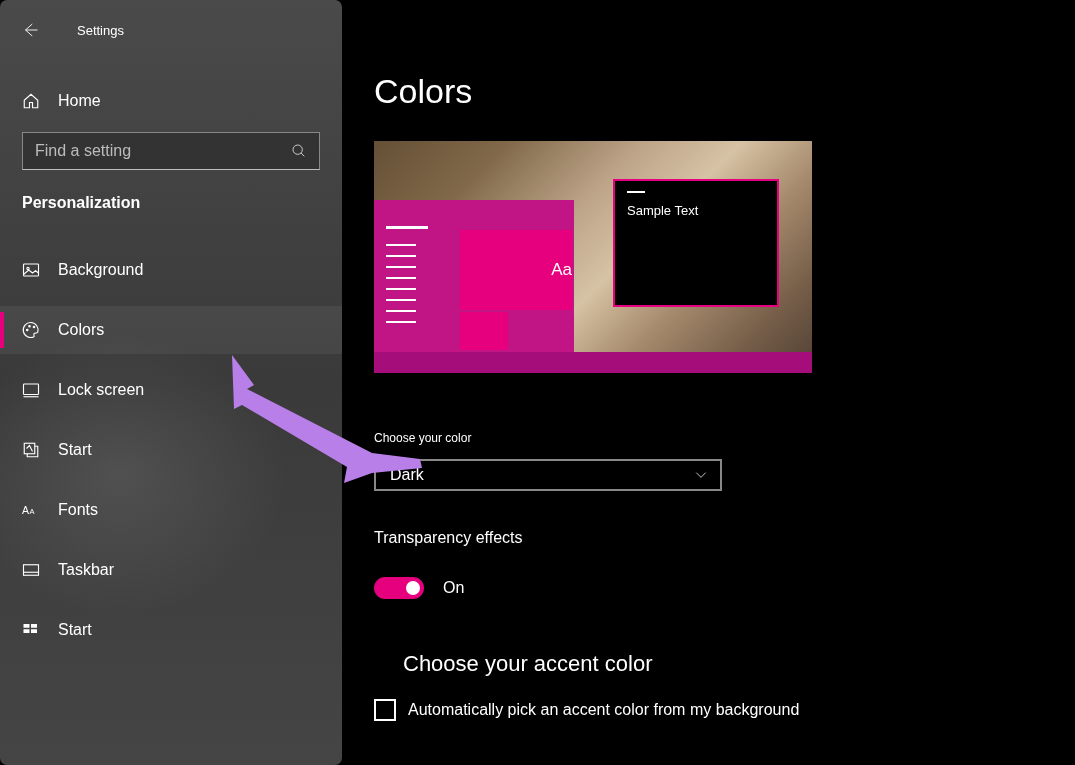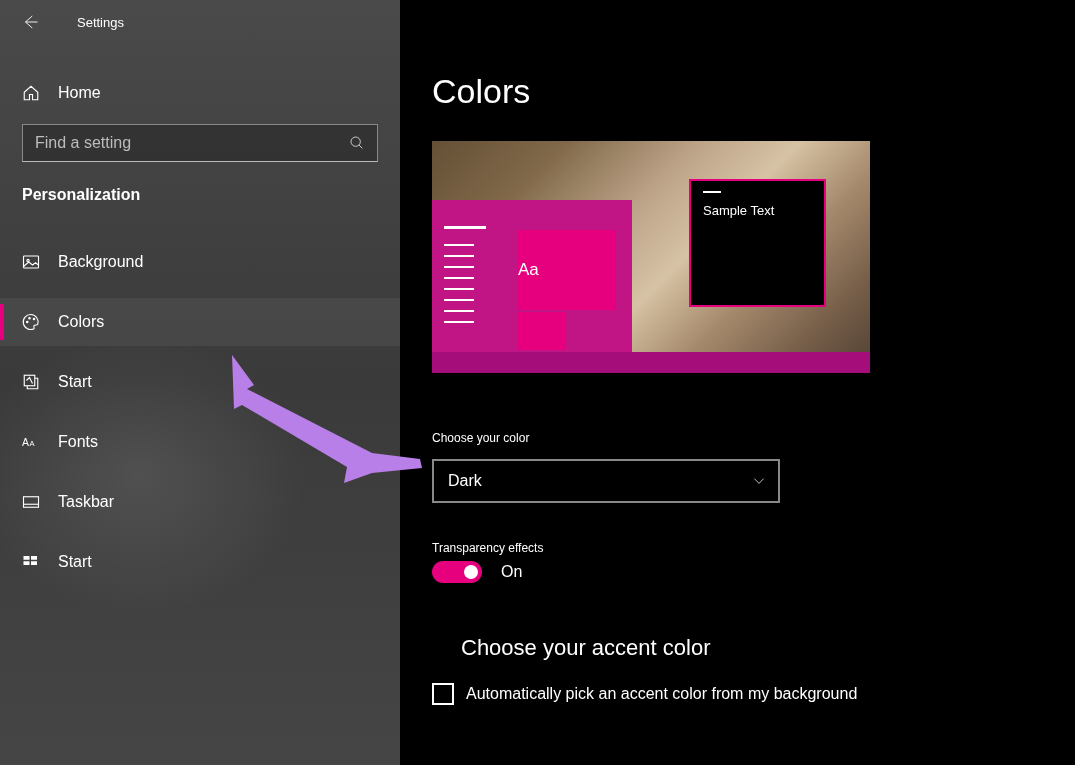--- a/index.html
+++ b/index.html
@@ -13,26 +13,27 @@
       display: flex;
       width: 1075px;
       height: 765px;
       background: #000;
       color: #fff;
       overflow: hidden;
     }
     
     
     .sidebar {
-      width: 400px;
+      width: 342px;
       height: 100%;
       background: linear-gradient(180deg, #4a4a4a 0%, #3a3a3a 50%, #454545 100%);
       background-color: #424242;
       position: relative;
-      padding-top: 0;
+      padding-top: 8px;
+      border-radius: 7px;
     }
 
     .sidebar::before{
       content:"";
       position:absolute;
       inset:0;
       background: radial-gradient(ellipse 240px 200px at 35% 62%, rgba(255,255,255,0.10), transparent 70%);
       pointer-events:none;
     }
     
@@ -206,43 +207,43 @@
       width: 30px;
       height: 2px;
       background: #fff;
     }
     .preview-start-lines span:first-child{width:42px;height:3px;margin-bottom:6px;}
     
     .preview-tile {
       position: absolute;
       left: 88px;
       top: 30px;
-      width: 98px;
+      width: 112px;
       height: 80px;
       background: #e6007e;
       display: flex;
       align-items: center;
-      justify-content: flex-start;
+      justify-content: flex-end;
       font-size: 17px;
     }
     
     .preview-tile-sub {
       position: absolute;
       left: 88px;
       top: 112px;
       width: 48px;
       height: 38px;
       background: #e6007e;
     }
     
     .preview-window {
       position: absolute;
-      right: 44px;
+      right: 33px;
       top: 38px;
-      width: 137px;
+      width: 166px;
       height: 128px;
       background: #000;
       border: 2px solid #e6007e;
       padding: 10px 12px;
     }
     
     .preview-window-hr {
       width: 18px;
       height: 2px;
       background: #fff;
@@ -254,42 +255,42 @@
     }
     
     .section-label {
       font-size: 12px;
       margin-top: 58px;
       margin-bottom: 14px;
     }
     
     .dropdown {
       width: 348px;
-      height: 44px;
+      height: 32px;
       border: 2px solid #888;
       display: flex;
       align-items: center;
       justify-content: space-between;
       padding: 0 12px 0 14px;
       cursor: pointer;
     }
     
     .dropdown-value {
       font-size: 16px;
     }
     
     .chevron {
       width: 14px;
       height: 14px;
     }
     
     .section-label2 {
-      font-size: 12px;
+      font-size: 16px;
       margin-top: 38px;
-      margin-bottom: 6px;
+      margin-bottom: 30px;
     }
     
     .toggle-row {
       display: flex;
       align-items: center;
       gap: 19px;
     }
     
     .toggle {
       width: 50px;
@@ -405,20 +406,29 @@
         <svg viewBox="0 0 24 24" width="18" height="18" fill="none" stroke="#fff" stroke-width="1.5">
           <path d="M12 2a10 10 0 1 0 4 19c1-1-1-2 0-4s4 0 5-2a10 10 0 0 0-9-13Z"></path>
           <circle cx="7" cy="12" r="1" fill="#fff"></circle>
           <circle cx="10" cy="7" r="1" fill="#fff"></circle>
           <circle cx="16" cy="8" r="1" fill="#fff"></circle>
         </svg>
       </span>
       <span class="label">Colors</span>
     </li>
 
+    <li class="nav-item">
+      <span class="icon">
+        <svg viewBox="0 0 24 24" width="18" height="18" fill="none" stroke="#fff" stroke-width="1.5">
+          <rect x="2" y="4" width="20" height="14" rx="1"></rect>
+          <line x1="2" y1="21" x2="22" y2="21"></line>
+        </svg>
+      </span>
+      <span class="label">Lock screen</span>
+    </li>
 
     <li class="nav-item">
       <span class="icon">
         <svg viewBox="0 0 24 24" width="18" height="18" fill="none" stroke="#fff" stroke-width="1.5">
           <rect x="3" y="3" width="14" height="14"></rect>
           <path d="M7 17 V21 H21 V7 H17"></path>
           <path d="M6 10 L10 6 L14 14"></path>
         </svg>
       </span>
       <span class="label">Start</span>

